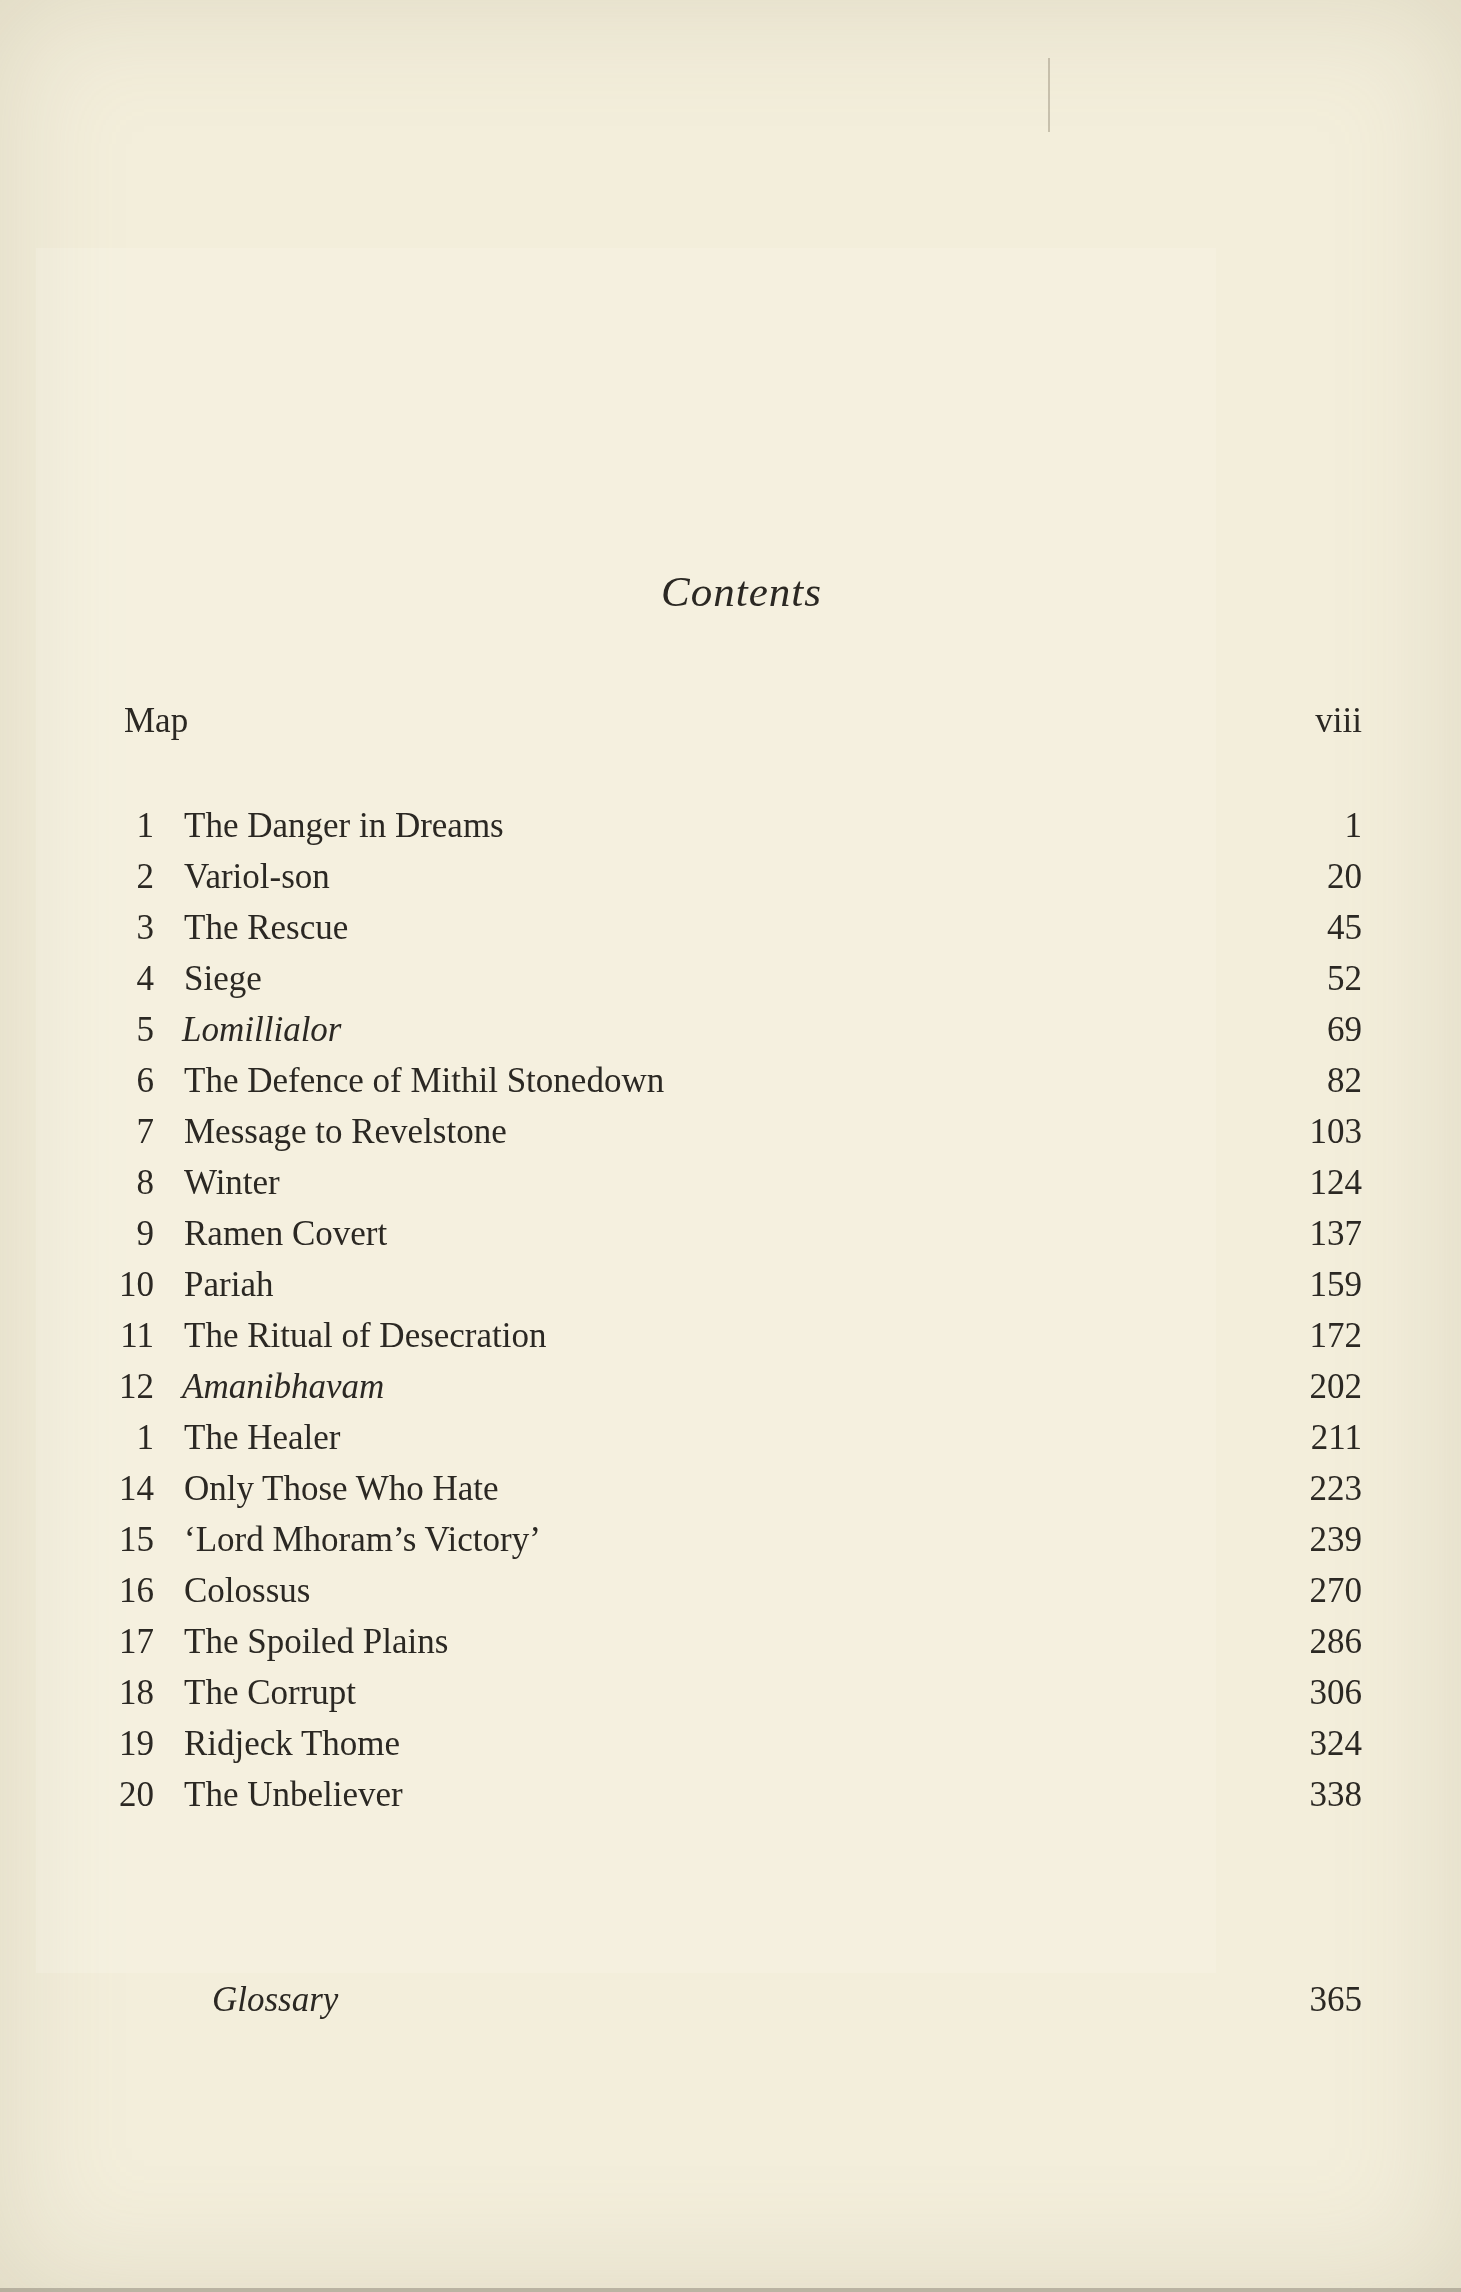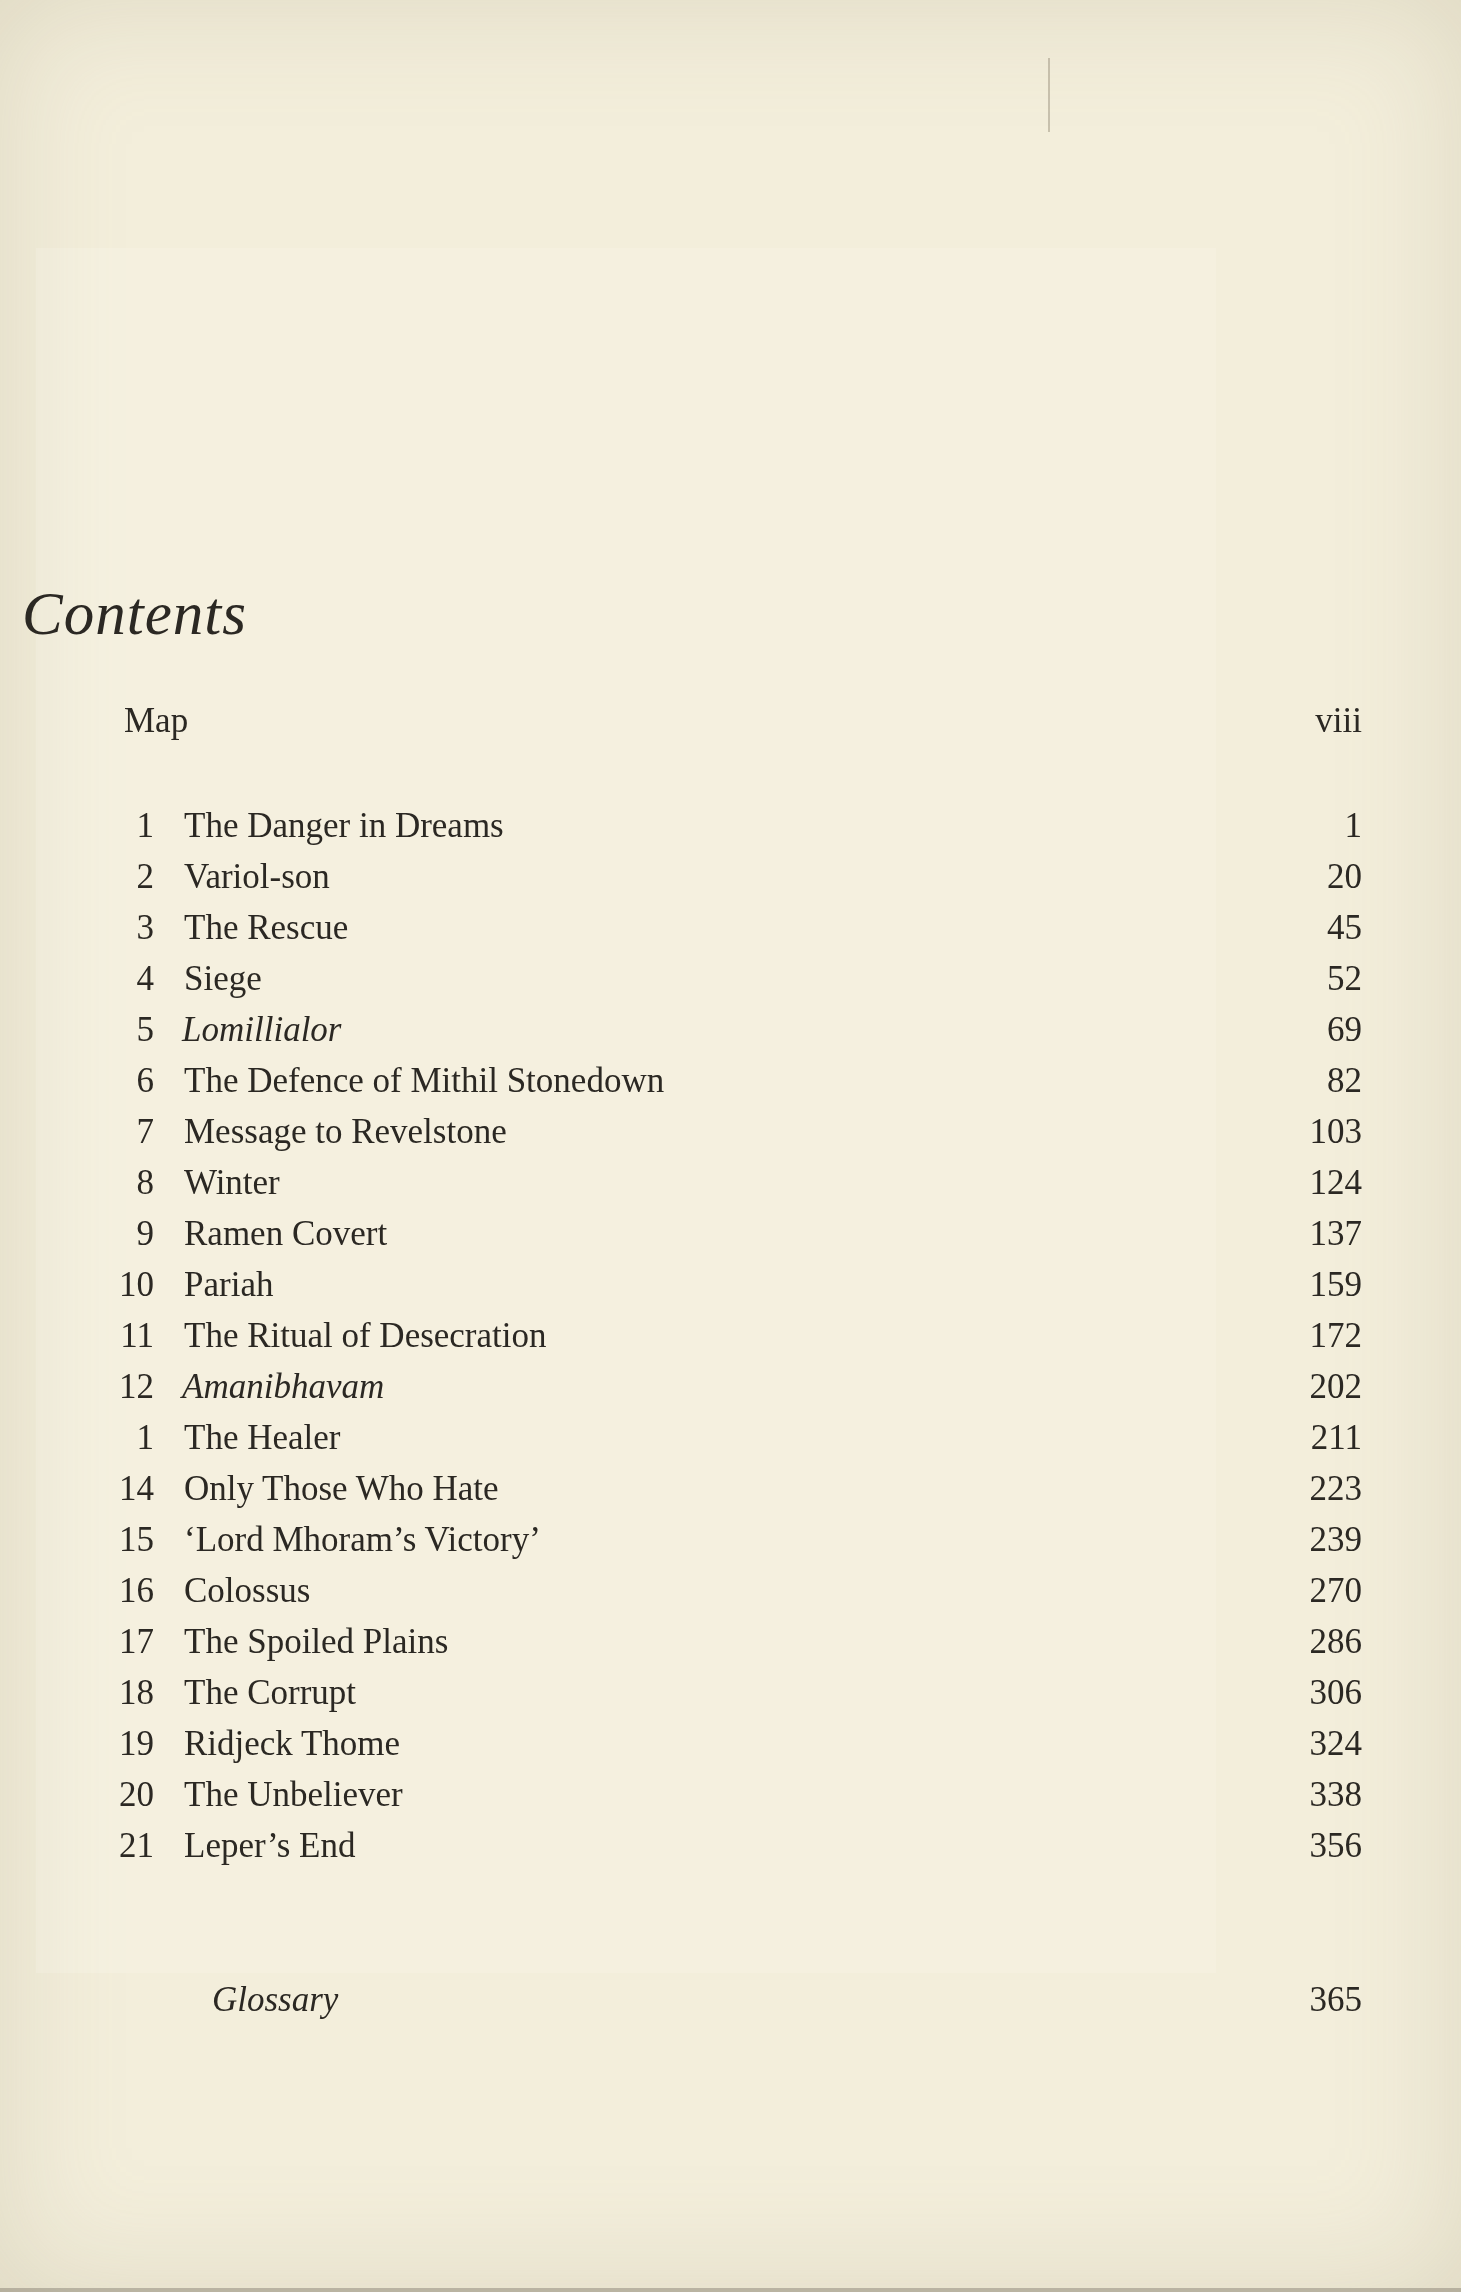--- a/index.html
+++ b/index.html
@@ -36,22 +36,23 @@
     left: 0; bottom: 0;
     width: 100%; height: 4px;
     background: rgba(75,70,58,0.30);
   }
 
   .title {
     position: absolute;
     top: 538px;
     left: 0;
     width: 100%;
+    text-align: center;
     text-indent: 22px;
-    font-size: 61px;
+    font-size: 43px;
     font-style: italic;
     font-weight: 500;
     letter-spacing: 1px;
   }
 
   .content {
     position: absolute;
     left: 118px;
     width: 1244px;
     top: 0;
@@ -227,25 +228,20 @@
     <span class="ctitle">Ridjeck Thome</span>
     <span class="pg">324</span>
   </div>
 
   <div class="row">
     <span class="num">20</span>
     <span class="ctitle">The Unbeliever</span>
     <span class="pg">338</span>
   </div>
 
-  <div class="row">
-    <span class="num">21</span>
-    <span class="ctitle">Leper’s End</span>
-    <span class="pg">356</span>
-  </div>
 </div>
 
     <div class="back-row">
       <span class="italic">Glossary</span>
       <span class="pg">365</span>
     </div>
 
   </div>
 </div>
 

